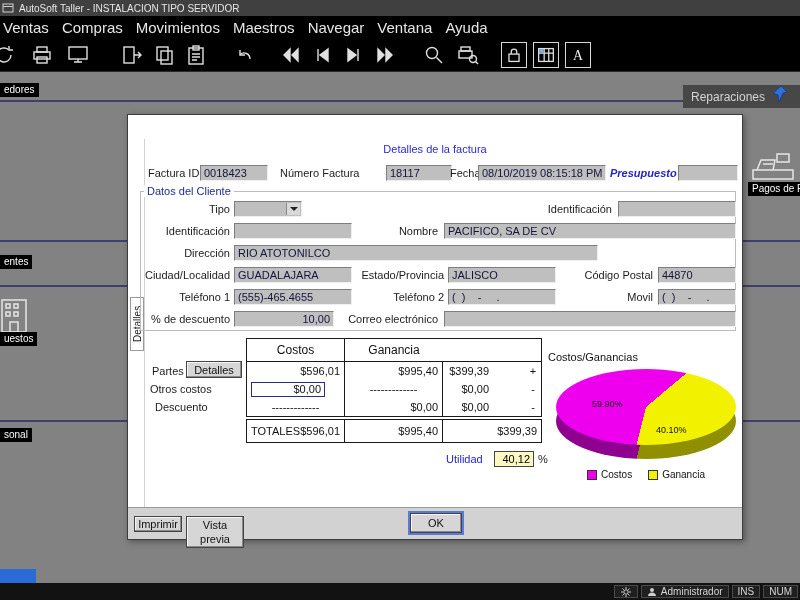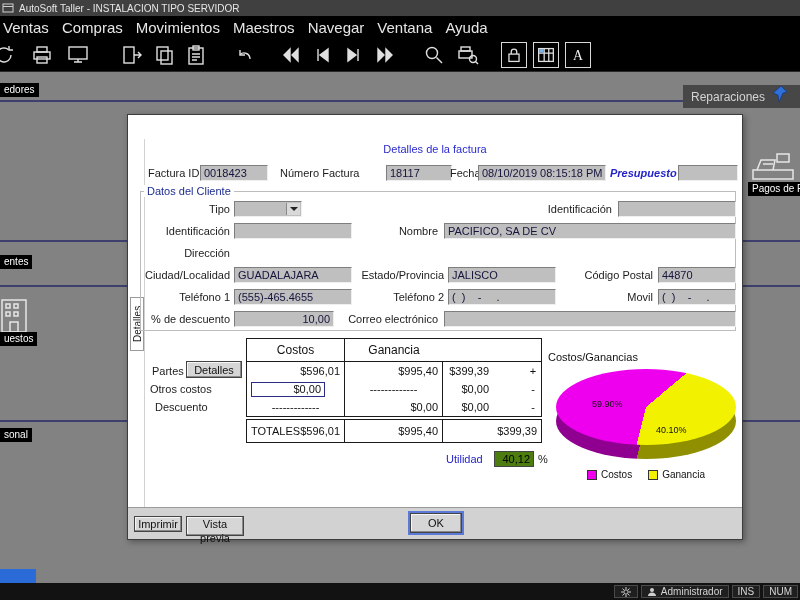--- a/index.html
+++ b/index.html
@@ -83,21 +83,21 @@
   .td.c { justify-content:center; }
   .td.s { justify-content:flex-start; }
   .sign { width:8px; text-align:center; }
   .inbox { width:74px; height:15px; background:#fff; border:1px solid #2b2b86; display:flex;
     align-items:center; justify-content:flex-end; padding:0 3px; font-size:11px; }
   .totals { position:absolute; left:118px; top:304px; width:296px; height:24px; border:1px solid #1a1a1a;
     display:grid; grid-template-columns:98px 98px 98px; background:#fff; }
   .totals .td { height:22px; }
   .tot-first { justify-content:space-between !important; }
   .ubox { position:absolute; left:366px; top:336px; width:40px; height:16px; border:1px solid #444;
-    background:#4d7c0f; font-size:11px; display:flex; align-items:center; justify-content:flex-end; padding:0 3px; }
+    background:#fef9c3; font-size:11px; display:flex; align-items:center; justify-content:flex-end; padding:0 3px; }
 
   
   .pie-wrap { position:absolute; left:420px; top:220px; width:196px; height:148px; }
   .pie-title { font-size:11px; font-weight:normal; color:#111; margin-top:16px; }
   .pie3d { position:relative; width:180px; height:92px; margin:6px auto 0; }
   .pie-depth, .pie-top { position:absolute; left:0; width:180px; height:76px; border-radius:50%; }
   .pie-depth { top:14px; background:conic-gradient(from 50deg,#8f8f00 0 144deg,#900090 144deg 360deg); }
   .pie-top { top:0; background:conic-gradient(from 50deg,#f2f200 0 144deg,#ee00ee 144deg 360deg); }
   .pie-lab { position:absolute; font-size:9px; color:#111; z-index:1; }
   .legend { display:flex; justify-content:center; gap:16px; margin-top:8px; }
@@ -299,20 +299,21 @@
     </div>
     <div class="lbl r" style="left:378px;top:88px;width:106px">Identificación</div>
     <div class="fld" style="left:490px;top:86px;width:118px"></div>
 
     <div class="lbl r" style="left:20px;top:110px;width:82px">Identificación</div>
     <div class="fld" style="left:106px;top:108px;width:118px"></div>
     <div class="lbl r" style="left:268px;top:110px;width:42px">Nombre</div>
     <div class="fld" style="left:316px;top:108px;width:292px">PACIFICO, SA DE CV</div>
 
     <div class="lbl r" style="left:40px;top:132px;width:62px">Dirección</div>
+    <div class="fld" style="left:106px;top:130px;width:364px">RIO ATOTONILCO</div>
 
     <div class="lbl r" style="left:10px;top:154px;width:92px">Ciudad/Localidad</div>
     <div class="fld" style="left:106px;top:152px;width:118px">GUADALAJARA</div>
     <div class="lbl r" style="left:228px;top:154px;width:88px">Estado/Provincia</div>
     <div class="fld" style="left:320px;top:152px;width:108px">JALISCO</div>
     <div class="lbl r" style="left:455px;top:154px;width:70px">Código Postal</div>
     <div class="fld" style="left:530px;top:152px;width:78px">44870</div>
 
     <div class="lbl r" style="left:42px;top:176px;width:60px">Teléfono 1</div>
     <div class="fld" style="left:106px;top:174px;width:118px">(555)-465.4655</div>
@@ -392,21 +393,21 @@
         </div>
         <div class="leg-item">
           <span class="swatch" style="background:#f2f200"></span>
           <span>Ganancia</span>
         </div>
       </div>
     </div>
 
     <div class="btnbar">
       <button class="btn abs" style="left:6px;top:8px;width:48px;height:16px">Imprimir</button>
-      <button class="btn abs" style="left:58px;top:8px;width:58px;height:20px">Vista previa</button>
+      <button class="btn abs" style="left:58px;top:8px;width:58px;height:32px">Vista previa</button>
       <button class="btn abs ok-btn" style="left:282px;top:5px;width:52px;height:20px">OK</button>
     </div>
   </div>
 
   <div class="statusbar">
     <div class="seg">
       <svg width="12" height="12" viewBox="0 0 12 12" fill="none" stroke="#cfcfcf">
         <circle cx="6" cy="6" r="2.2"></circle>
         <path d="M6 1v2M6 9v2M1 6h2M9 6h2M2.5 2.5l1.4 1.4M8.1 8.1l1.4 1.4M9.5 2.5L8.1 3.9M3.9 8.1L2.5 9.5"></path>
       </svg>

